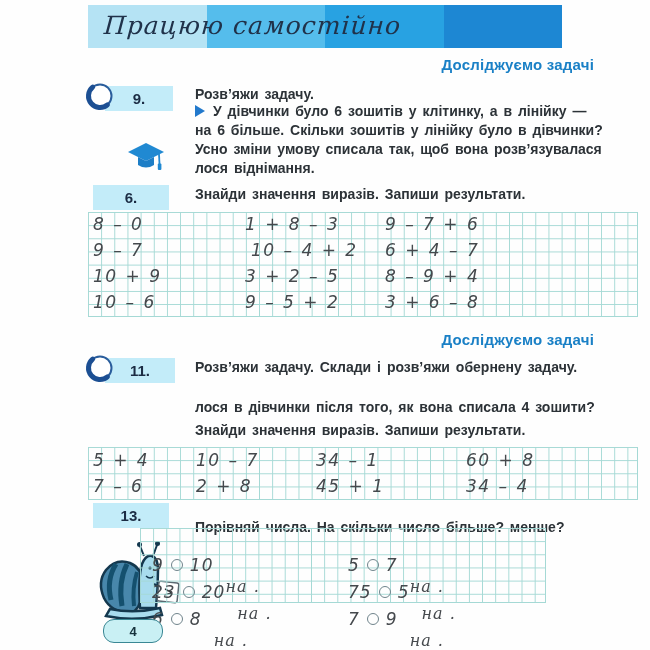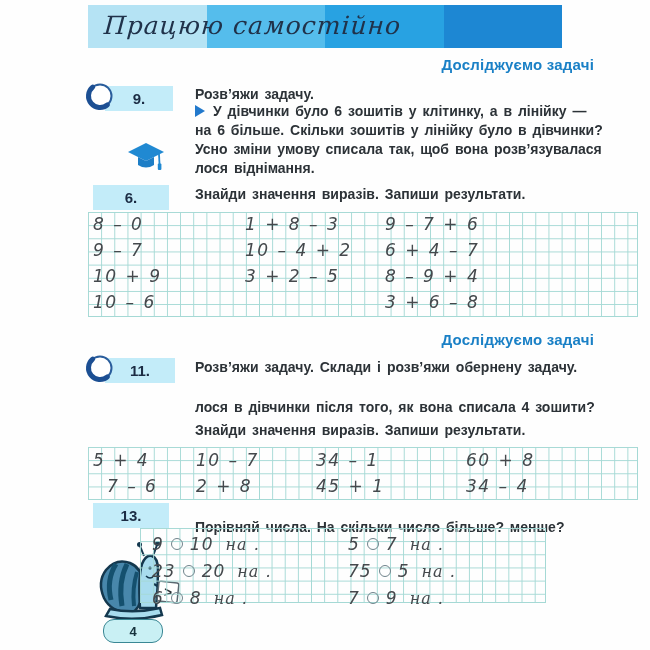--- a/index.html
+++ b/index.html
@@ -39,21 +39,21 @@
     background-size:13.17px 13.17px;
     border-right:1px solid #a5d9d5;border-bottom:1px solid #a5d9d5;}
 
   .hw{position:absolute;font:italic 17px "DejaVu Sans",sans-serif;color:#45494d;
     letter-spacing:1.5px;word-spacing:1px;white-space:nowrap;}
 
   .cmp{position:absolute;display:flex;align-items:center;
     font:italic 17px "DejaVu Sans",sans-serif;color:#45494d;letter-spacing:1px;}
   .cmp-circle{width:10px;height:10px;border:1.4px solid #70848c;border-radius:50%;
     margin:0 7px;display:inline-block;background:transparent;}
-  .cmp-na{font:italic 16px "DejaVu Serif",serif;margin-left:12px;color:#45494d;}
+  .cmp-na{font:italic 16px "DejaVu Serif",serif;margin-left:12px;color:#45494d;margin-top:43px;}
 
   .gradcap{position:absolute;}
   .snail{position:absolute;}
 
   .pill{position:absolute;left:103px;top:619px;width:58px;height:22px;
     background:#c9f0f4;border:1.5px solid #3a8794;border-radius:11px;
     display:flex;align-items:center;justify-content:center;
     font:bold 13px "Liberation Sans",sans-serif;color:#16323c;}
 </style>
 </head>
@@ -101,26 +101,27 @@
   <div class="badge" style="left:93px;top:185px;width:76px">
     <span class="badge-num">6.</span>
   </div>
   <div class="tline" style="left:195px;top:186px">Знайди значення виразів. Запиши результати.</div>
 
   <div class="grid-paper" style="left:88px;top:212px;width:549px;height:104px">
     <span class="hw" style="left:5px;top:2px">8 – 0</span>
     <span class="hw" style="left:157px;top:2px">1 + 8 – 3</span>
     <span class="hw" style="left:297px;top:2px">9 – 7 + 6</span>
     <span class="hw" style="left:5px;top:28px">9 – 7</span>
-    <span class="hw" style="left:157px;top:28px">10 – 4 + 2</span>
+    <span class="hw" style="left:163px;top:28px">10 – 4 + 2</span>
     <span class="hw" style="left:297px;top:28px">6 + 4 – 7</span>
     <span class="hw" style="left:5px;top:54px">10 + 9</span>
     <span class="hw" style="left:157px;top:54px">3 + 2 – 5</span>
     <span class="hw" style="left:297px;top:54px">8 – 9 + 4</span>
     <span class="hw" style="left:5px;top:80px">10 – 6</span>
+    <span class="hw" style="left:157px;top:80px">9 – 5 + 2</span>
     <span class="hw" style="left:297px;top:80px">3 + 6 – 8</span>
   </div>
 
   <div class="heading" style="top:331px">Досліджуємо задачі</div>
 
   <div class="ring" style="left:85px;top:353px">
     <svg width="30" height="30" viewBox="0 0 30 30">
       <circle cx="15" cy="15" r="11.5" fill="#ffffff" stroke="#2a5d9c" stroke-width="2"></circle>
       <circle cx="15" cy="15" r="11.5" fill="none" stroke="#1c4f93" stroke-width="5" stroke-dasharray="36 36.3" stroke-linecap="round" transform="rotate(50 15 15)"></circle>
     </svg>
@@ -131,21 +132,21 @@
   <div class="tline" style="left:195px;top:359px">Розв’яжи задачу. Склади і розв’яжи обернену задачу.</div>
   <div class="tline" style="left:195px;top:399px">лося в дівчинки після того, як вона списала 4 зошити?</div>
 
   <div class="tline" style="left:195px;top:422px">Знайди значення виразів. Запиши результати.</div>
 
   <div class="grid-paper" style="left:88px;top:447px;width:549px;height:52px">
     <span class="hw" style="left:5px;top:3px">5 + 4</span>
     <span class="hw" style="left:108px;top:3px">10 – 7</span>
     <span class="hw" style="left:228px;top:3px">34 – 1</span>
     <span class="hw" style="left:378px;top:3px">60 + 8</span>
-    <span class="hw" style="left:19px;top:29px">7 – 6</span>
+    <span class="hw" style="left:5px;top:29px">7 – 6</span>
     <span class="hw" style="left:108px;top:29px">2 + 8</span>
     <span class="hw" style="left:228px;top:29px">45 + 1</span>
     <span class="hw" style="left:378px;top:29px">34 – 4</span>
   </div>
 
   <div class="badge" style="left:93px;top:503px;width:76px">
     <span class="badge-num">13.</span>
   </div>
   <div class="tline" style="left:195px;top:519px">Порівняй числа. На скільки число більше? менше?</div>
 

